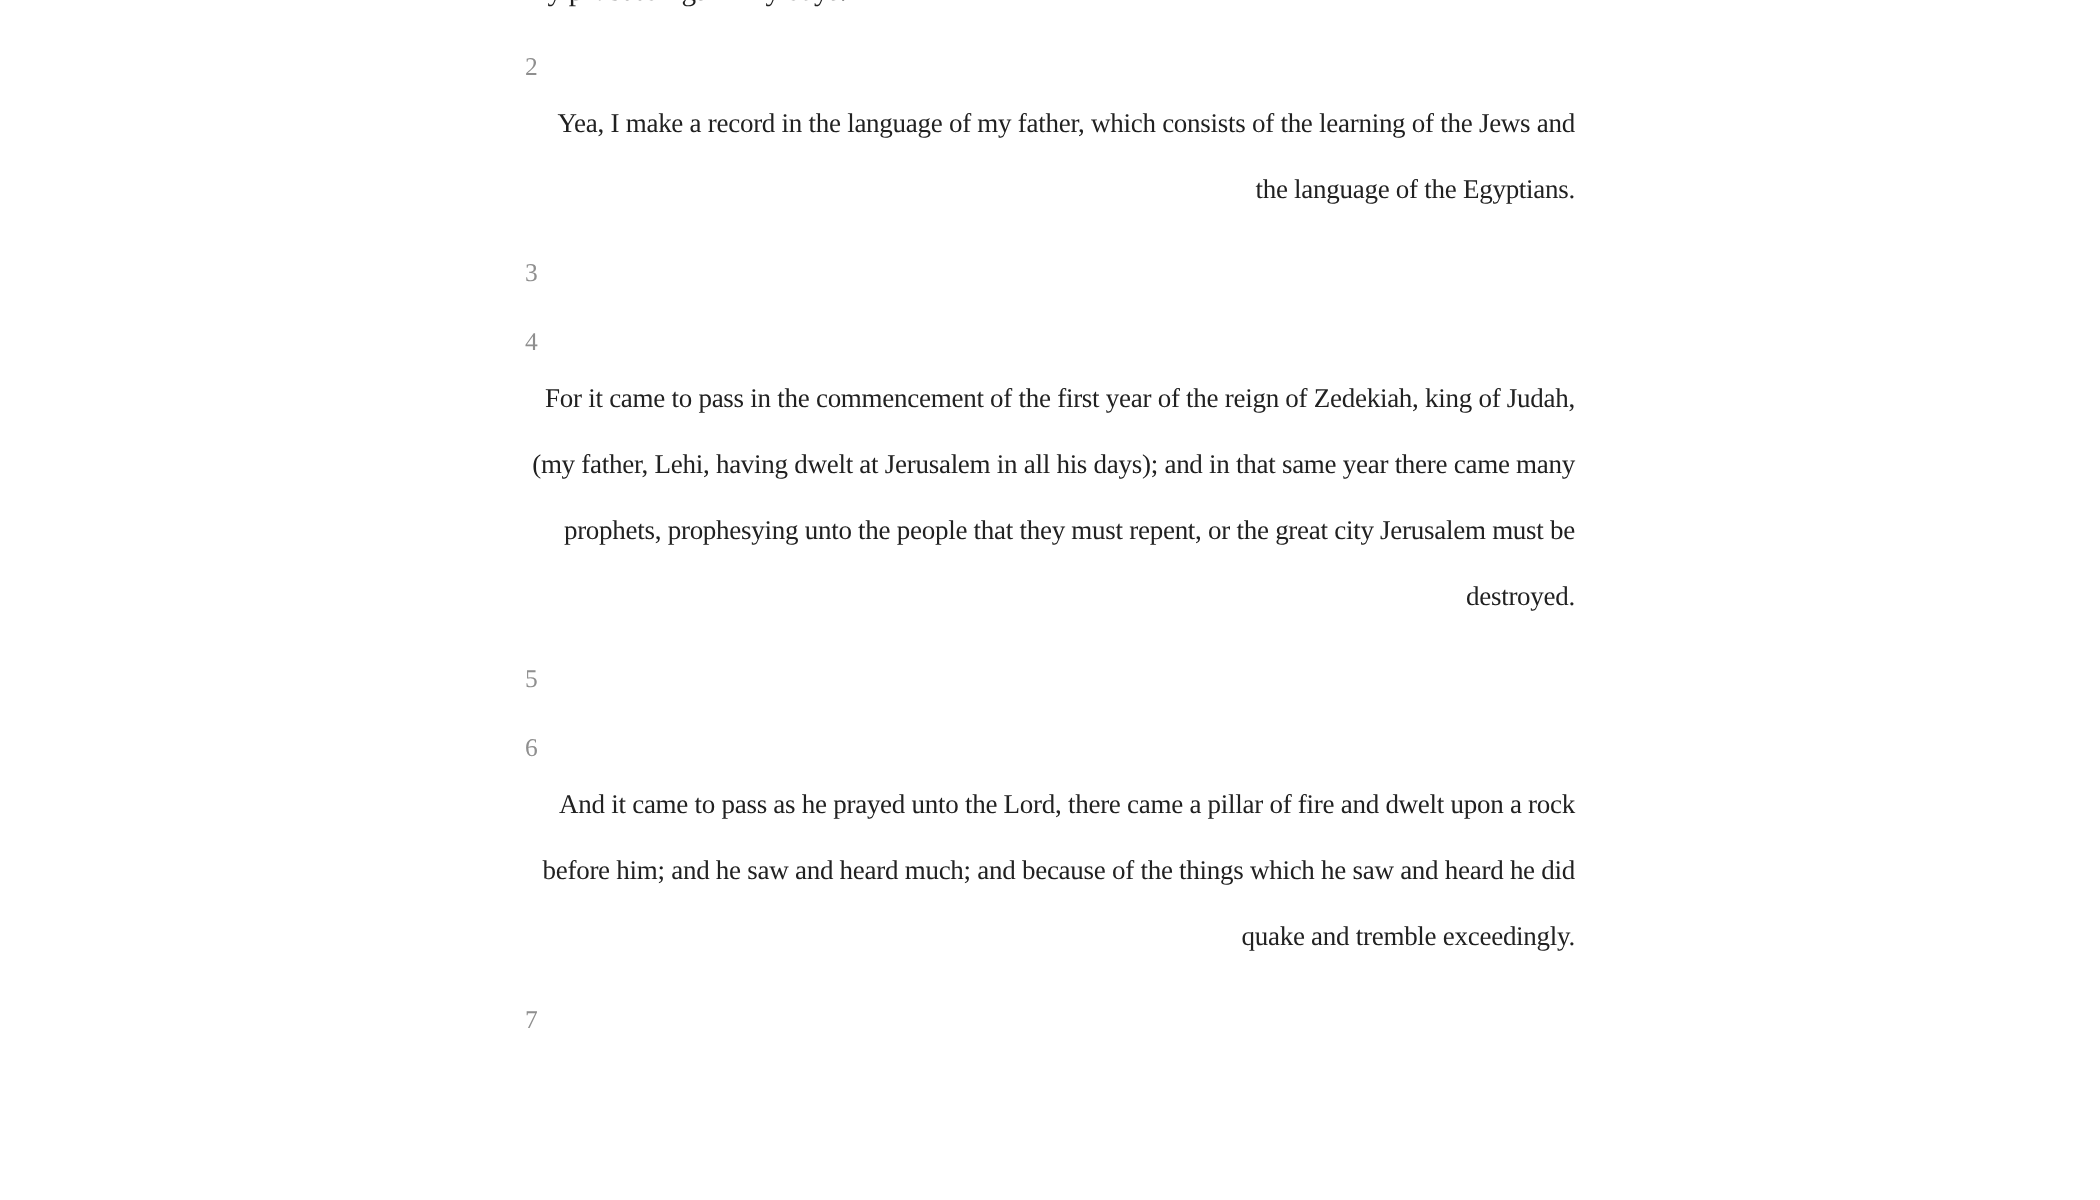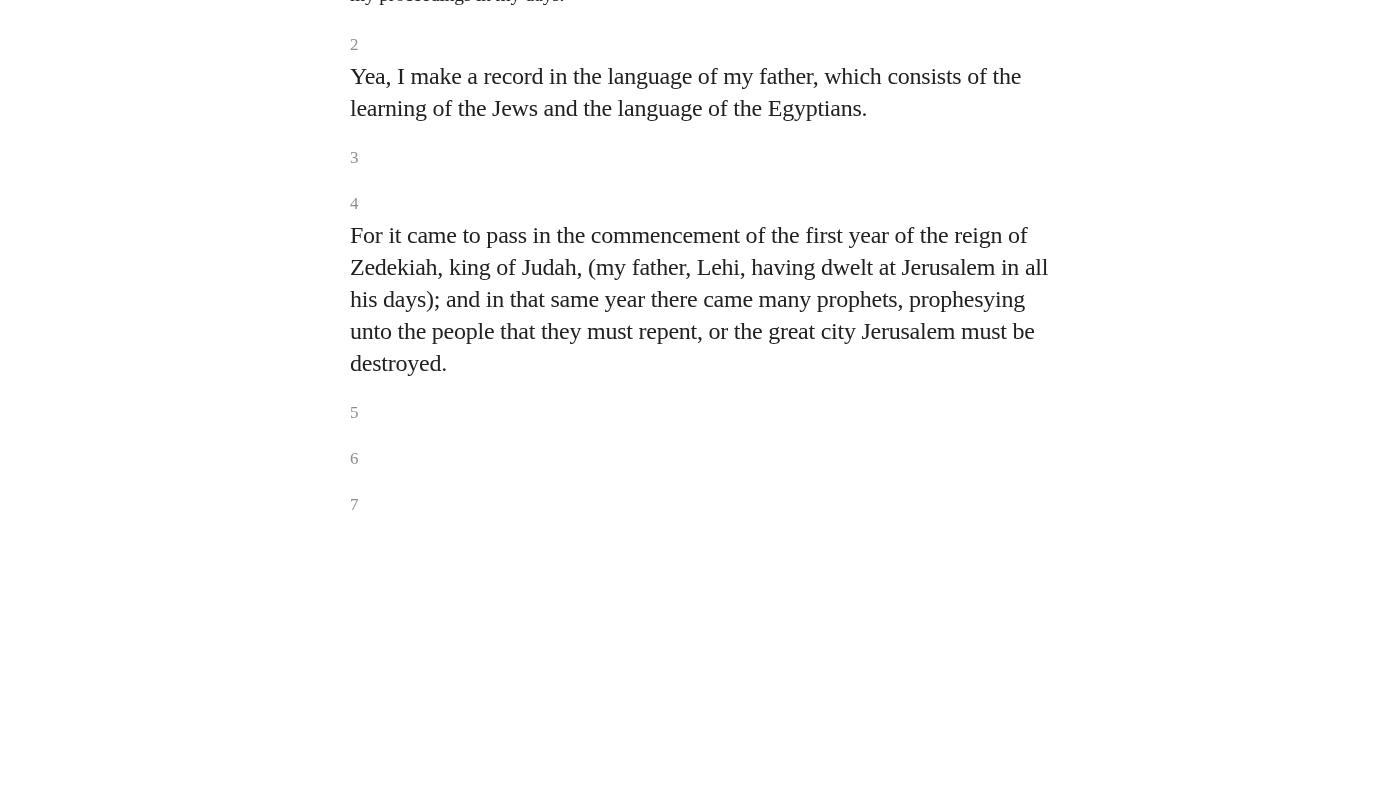--- a/index.html
+++ b/index.html
@@ -27,23 +27,24 @@
   .verse {
     margin-top: 22px;
   }
   .verse-number {
     font-size: 17px;
     line-height: 24px;
     color: #8f8f8f;
     margin-bottom: 3px;
   }
   .verse-text {
-    font-size: 24px;
-    line-height: 32px;
+    font-size: 18px;
+    line-height: 44px;
     letter-spacing: -0.01em;
+    text-align: right;
   }
 </style>
 </head>
 <body>
 
 <div class="page-column">
   <div class="partial-line">my proceedings in my days.</div>
 
   <div>
   <div class="verse">
@@ -59,19 +60,20 @@
     <div class="verse-number">4</div>
     <div class="verse-text">For it came to pass in the commencement of the first year of the reign of Zedekiah, king of Judah, (my father, Lehi, having dwelt at Jerusalem in all his days); and in that same year there came many prophets, prophesying unto the people that they must repent, or the great city Jerusalem must be destroyed.</div>
   </div>
 
   <div class="verse">
     <div class="verse-number">5</div>
   </div>
 
   <div class="verse">
     <div class="verse-number">6</div>
+    <div class="verse-text">And it came to pass as he prayed unto the Lord, there came a pillar of fire and dwelt upon a rock before him; and he saw and heard much; and because of the things which he saw and heard he did quake and tremble exceedingly.</div>
   </div>
 
   <div class="verse">
     <div class="verse-number">7</div>
   </div>
 </div>
 </div>
 
 </body></html>

